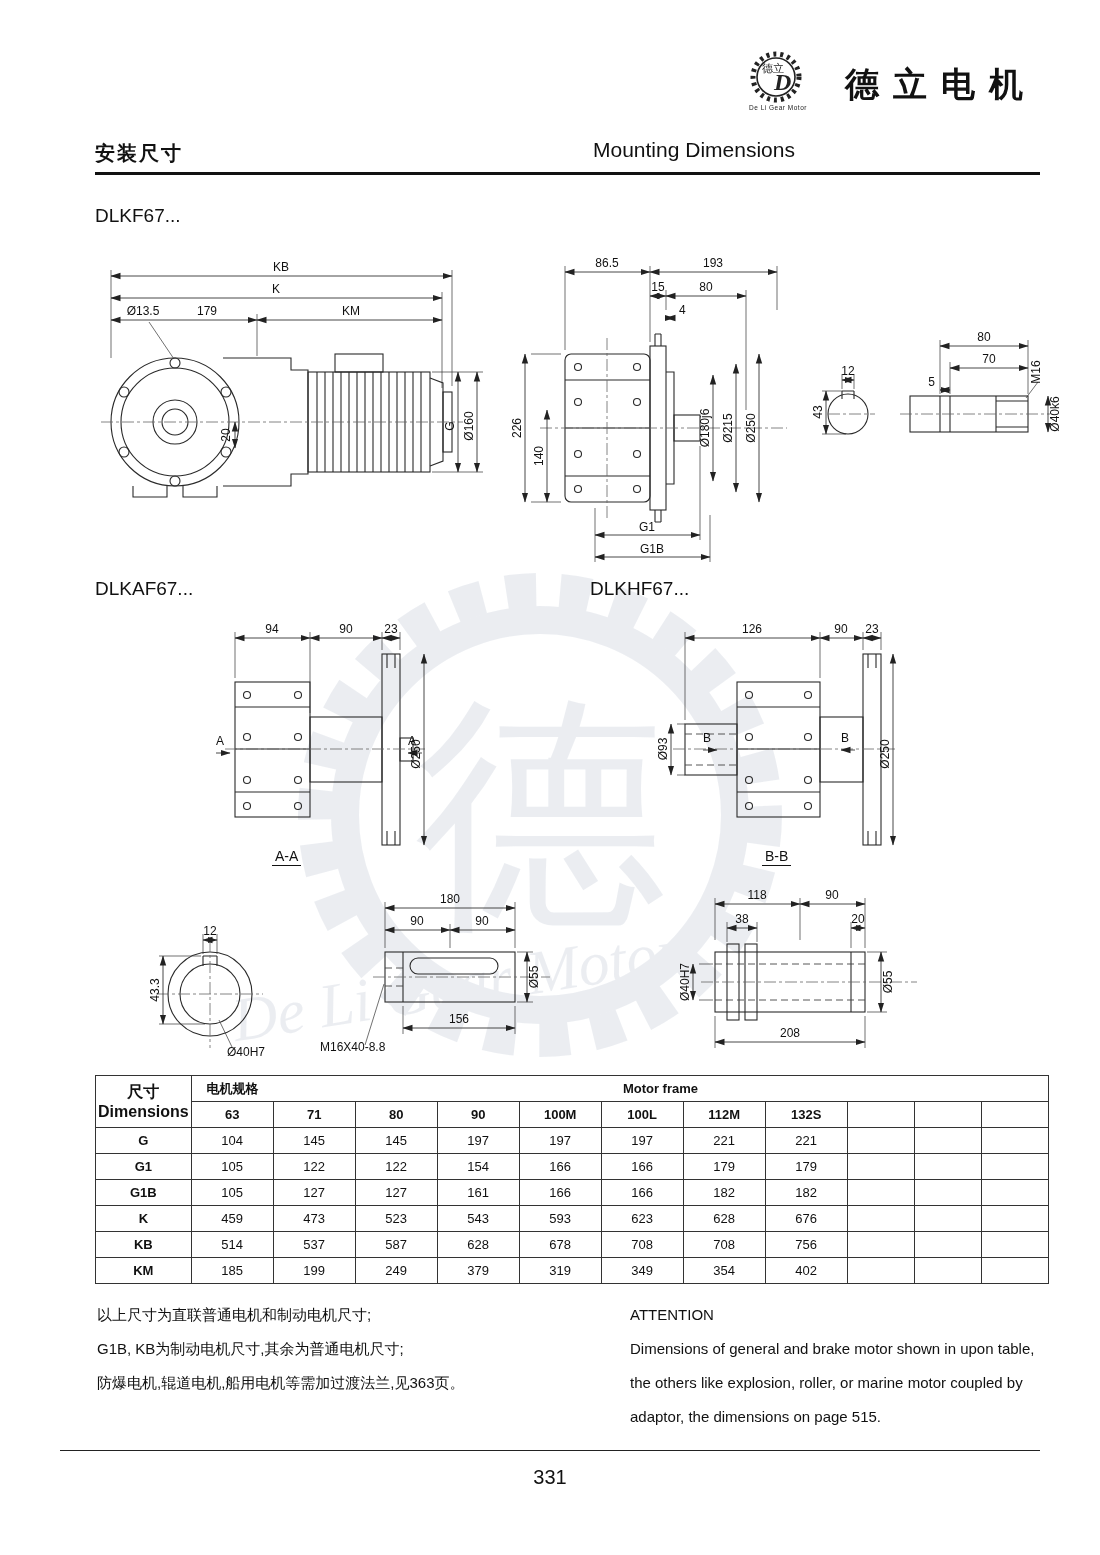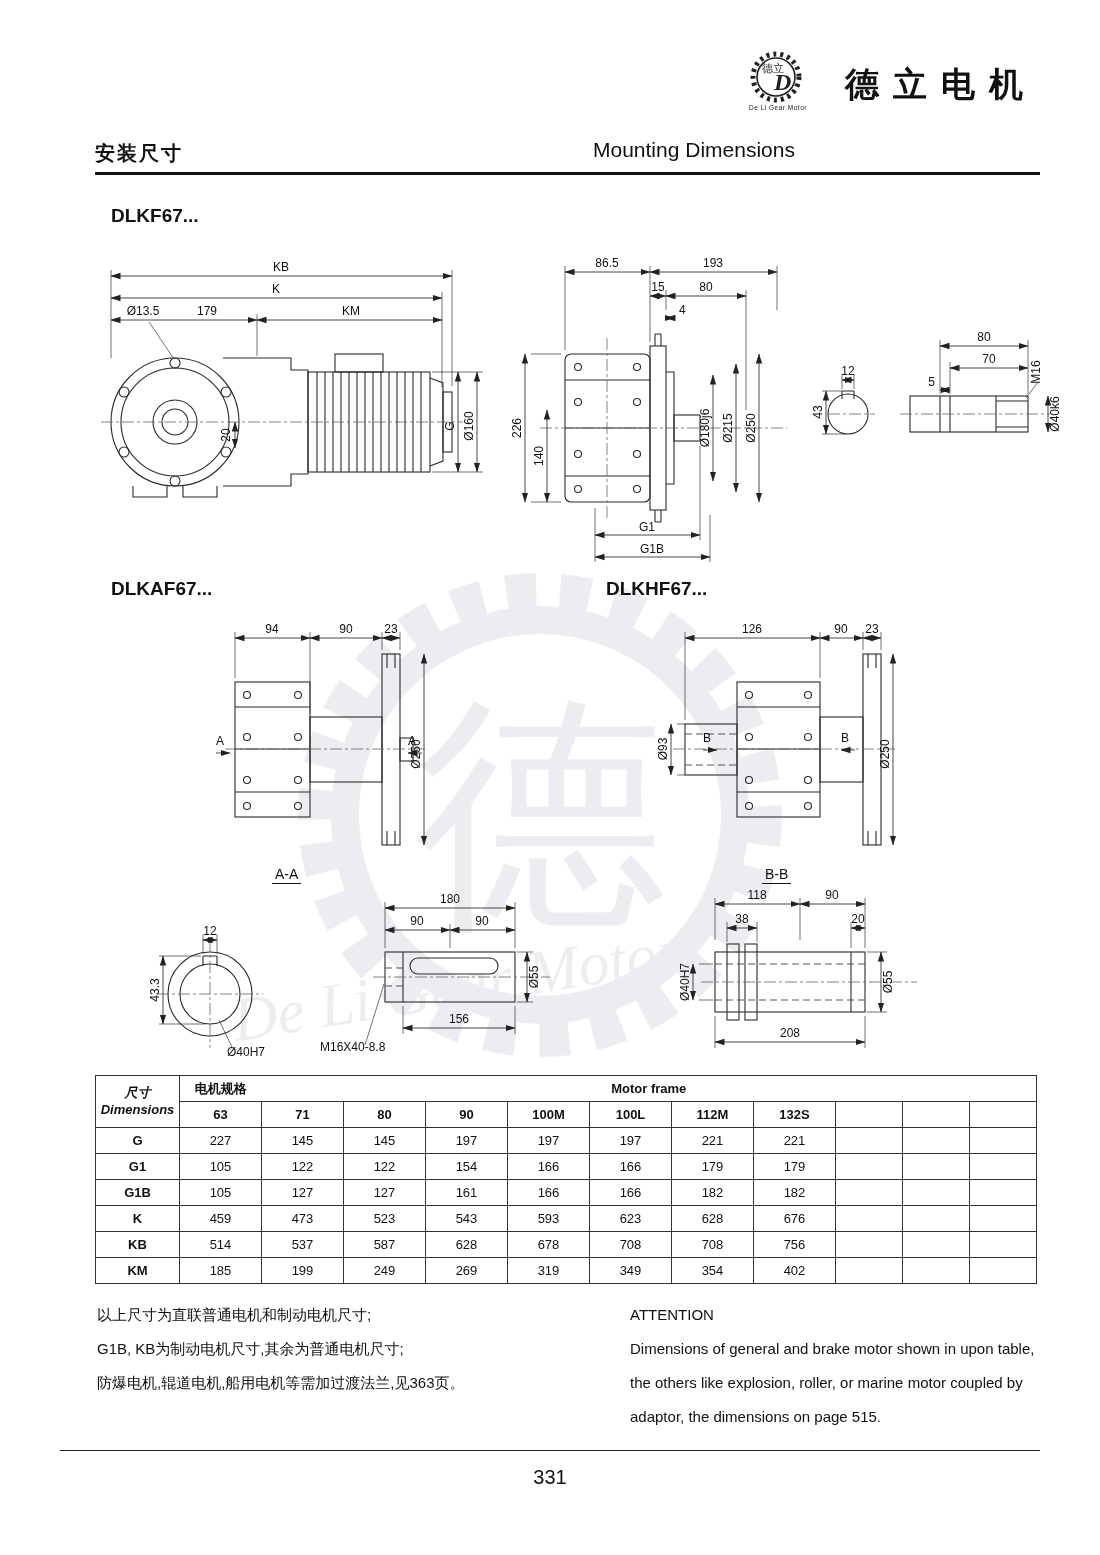--- a/index.html
+++ b/index.html
@@ -24,44 +24,44 @@
   .lg-cn { font-size:11px; fill:#222; }
   .lg-d  { font-family:"Liberation Serif",serif; font-style:italic; font-weight:bold; font-size:24px; fill:#222; }
   .lg-sub{ font-size:6.5px; fill:#222; letter-spacing:.5px; }
   .brand-name { position:absolute; left:845px; top:62px; font-size:34px; font-weight:bold;
                 letter-spacing:14px; font-family:"Liberation Serif",serif; white-space:nowrap; }
 
   
   .title-cn { position:absolute; left:95px; top:140px; font-size:20px; font-weight:bold; letter-spacing:2px;text-align:center; }
   .title-en { position:absolute; left:593px; top:138px; font-size:21px; font-weight:normal; }
   .title-rule { position:absolute; left:95px; top:172px; width:945px; height:3px; background:#111; }
-  .sec-title { position:absolute; font-size:19px; font-weight:bold;margin-left:16px; }
-
-  .caption { position:absolute; font-size:14px;margin-top:18px; }
+  .sec-title { position:absolute; font-size:19px; font-weight:normal; }
+
+  .caption { position:absolute; font-size:14px; }
   .caption span { border-bottom:1px solid #111; padding:0 3px 1px; }
 
   
   .watermark { position:absolute; left:170px; top:555px; width:760px; height:540px;
                opacity:.085; pointer-events:none; }
   .watermark svg { display:block; margin-left:110px; }
   .wm-ring  { fill:none; stroke:#27406e; stroke-width:28; }
   .wm-teeth { fill:none; stroke:#27406e; stroke-width:34; stroke-dasharray:30 24; }
   .wm-glyph { font-size:250px; font-family:"Liberation Serif",serif; fill:#27406e; }
   .wm-text { position:absolute; left:60px; top:395px; font-family:"Liberation Serif",serif;
              font-style:italic; font-size:62px; color:#27406e; transform:rotate(-9deg); white-space:nowrap; }
 
   
   .dim-table { position:absolute; left:95px; top:1075px; border-collapse:collapse; table-layout:fixed; }
   .dim-table th, .dim-table td { border:1px solid #333; height:26px; text-align:center;
                                  font-size:13px; padding:0 2px; }
   .dim-table thead th { font-weight:bold; }
   .dim-table tbody th { font-weight:bold; }
   .dim-table th.spec { border-right:none; }
   .dim-table th.mf { border-left:none; }
-  .dim-table .c1 div { line-height:1.25; font-size:13px;font-style:italic; }
+  .dim-table .c1 div { line-height:1.25; font-size:16px; }
 
   
   .notes-cn { position:absolute; left:97px; top:1298px; width:520px; font-size:15px; line-height:34px; }
   .notes-en { position:absolute; left:630px; top:1298px; width:420px; font-size:15px; line-height:34px; }
   .n-title-en { font-weight:normal; }
 
   .footer-rule { position:absolute; left:60px; top:1450px; width:980px; height:1px; background:#222; }
   .page-num { position:absolute; left:0; top:1466px; width:1100px; text-align:center; font-size:20px; }
 </style>
 </head>
@@ -457,21 +457,21 @@
           <th>112M</th>
           <th>132S</th>
           <th></th>
           <th></th>
           <th></th>
         </tr>
     </thead>
     <tbody>
         <tr>
           <th>G</th>
-          <td>227</td>
+          <td>104</td>
           <td>145</td>
           <td>145</td>
           <td>197</td>
           <td>197</td>
           <td>197</td>
           <td>221</td>
           <td>221</td>
           <td></td>
           <td></td>
           <td></td>
@@ -530,21 +530,21 @@
           <td>756</td>
           <td></td>
           <td></td>
           <td></td>
         </tr>
         <tr>
           <th>KM</th>
           <td>185</td>
           <td>199</td>
           <td>249</td>
-          <td>269</td>
+          <td>379</td>
           <td>319</td>
           <td>349</td>
           <td>354</td>
           <td>402</td>
           <td></td>
           <td></td>
           <td></td>
         </tr>
       </tbody>
   </table>

